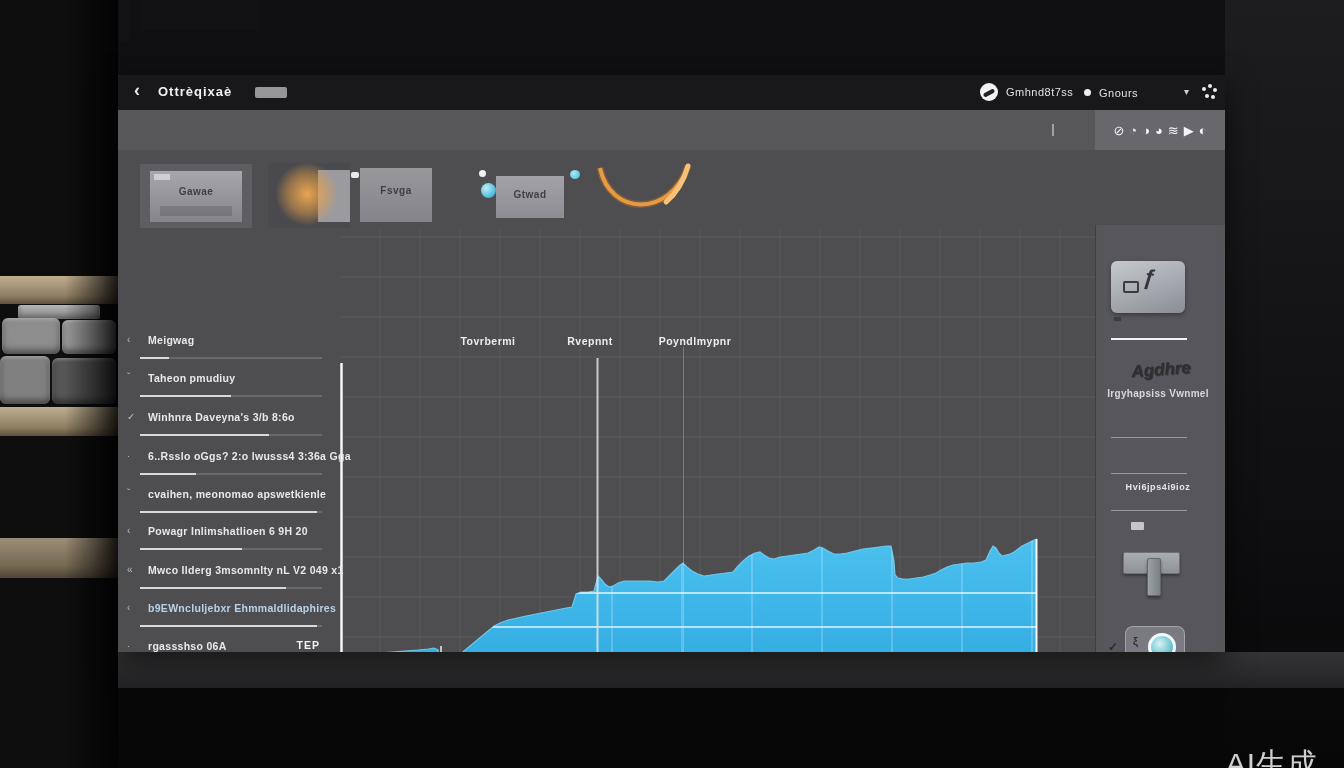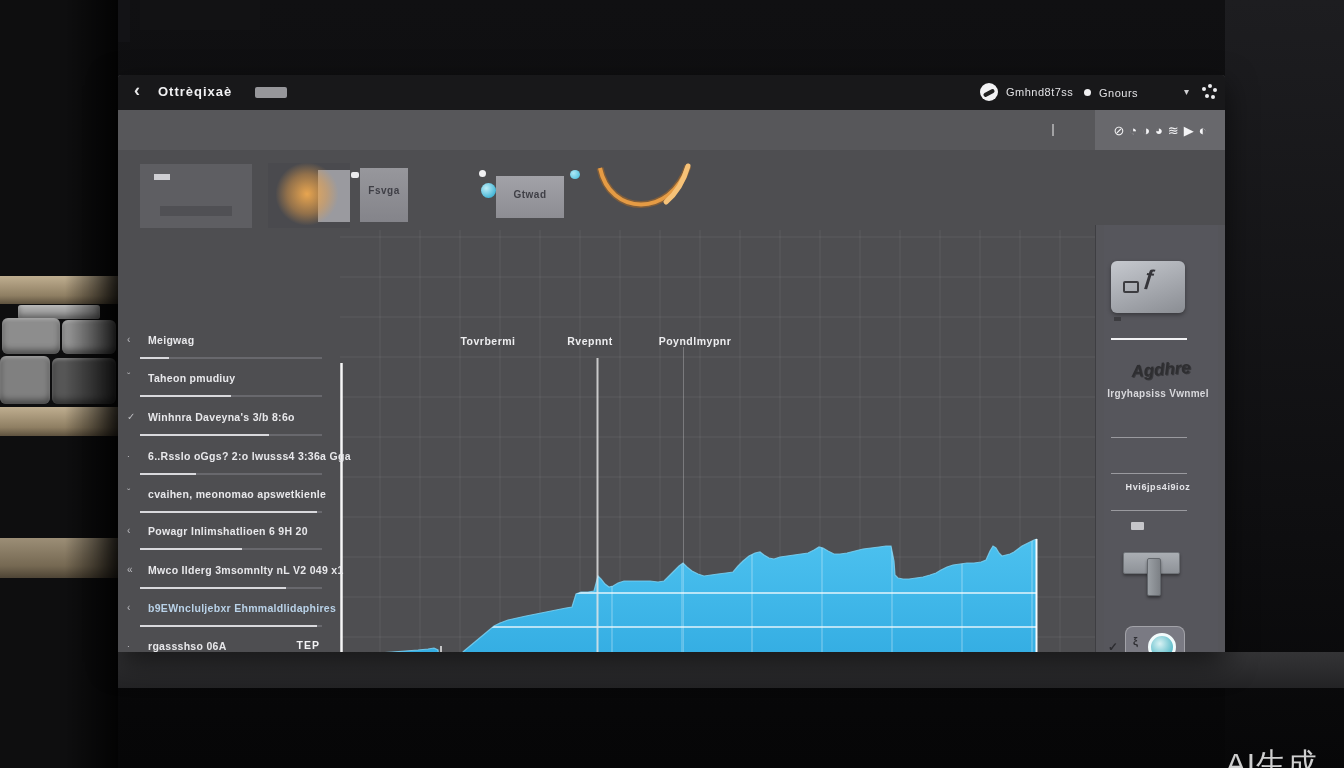--- a/index.html
+++ b/index.html
@@ -40,21 +40,21 @@
   #content{position:absolute;left:0;top:75px;width:1107px;height:502px;background:#4e4e51;overflow:hidden;}
   
   .thumb-label{position:absolute;width:100%;text-align:center;color:#3f3f46;font-size:10px;font-weight:bold;letter-spacing:.5px;}
   #t1f{left:22px;top:14px;width:112px;height:64px;background:#5e5e62;}
   #t1c{left:32px;top:21px;width:92px;height:51px;background:linear-gradient(180deg,#a6a6ab,#85858a);}
   #t1tab{left:36px;top:24px;width:16px;height:6px;background:#cfcfd3;}
   #t1strip{left:42px;top:56px;width:72px;height:10px;background:rgba(0,0,0,.14);}
   #t2{left:150px;top:13px;width:82px;height:65px;background:#4a4a4e;overflow:hidden;}
   #t2card{left:50px;top:7px;width:32px;height:52px;background:#9a9a9f;position:absolute;}
   #t2glow{position:absolute;left:8px;top:0px;width:62px;height:62px;background:radial-gradient(circle,rgba(240,170,80,.95) 0%,rgba(235,160,70,.45) 45%,rgba(235,160,70,0) 72%);}
-  #t3{left:242px;top:18px;width:48px;height:54px;background:linear-gradient(180deg,#97979c,#84848a);}
+  #t3{left:242px;top:18px;width:72px;height:54px;background:linear-gradient(180deg,#97979c,#84848a);}
   #t3dot{left:233px;top:22px;width:8px;height:6px;background:#eaeaec;border-radius:2px;}
   #t4dot{left:361px;top:20px;width:7px;height:7px;border-radius:50%;background:#f0f0f2;}
   #t4badge{left:363px;top:33px;width:15px;height:15px;border-radius:50%;background:radial-gradient(circle at 35% 35%,#bfeef8,#49b8d8 70%,#2f93b4);}
   #t4card{left:378px;top:26px;width:68px;height:42px;background:linear-gradient(180deg,#a2a2a8,#8d8d93);}
   #t4cyan{left:452px;top:20px;width:10px;height:9px;border-radius:50%;background:radial-gradient(circle at 35% 35%,#aee9f5,#3fb9d9);}
   #t5{left:470px;top:10px;width:112px;height:70px;}
   
   #sidebar{position:absolute;left:0;top:75px;width:222px;height:502px;}
   .srow{position:absolute;left:0;width:222px;height:16px;}
   .sglyph{position:absolute;left:9px;top:1px;color:#bdbdc1;font-size:10px;}
@@ -216,20 +216,23 @@
           <text x="591" y="634" fill="#ededef" font-size="10.5" font-weight="bold" text-anchor="middle" letter-spacing=".5" font-family="&quot;Liberation Sans&quot;, sans-serif">MOP</text>
           <text x="677" y="634" fill="#ededef" font-size="10.5" font-weight="bold" text-anchor="middle" letter-spacing=".5" font-family="&quot;Liberation Sans&quot;, sans-serif">ORHK</text>
           <text x="743" y="634" fill="#ededef" font-size="10.5" font-weight="bold" text-anchor="middle" letter-spacing=".5" font-family="&quot;Liberation Sans&quot;, sans-serif">COH</text>
           <text x="822" y="634" fill="#ededef" font-size="10.5" font-weight="bold" text-anchor="middle" letter-spacing=".5" font-family="&quot;Liberation Sans&quot;, sans-serif">CCM</text>
           <text x="891" y="634" fill="#ededef" font-size="10.5" font-weight="bold" text-anchor="middle" letter-spacing=".5" font-family="&quot;Liberation Sans&quot;, sans-serif">FDDH</text>
           <text x="963" y="634" fill="#ededef" font-size="10.5" font-weight="bold" text-anchor="middle" letter-spacing=".5" font-family="&quot;Liberation Sans&quot;, sans-serif">6CAT</text>
           <text x="1030" y="634" fill="#ededef" font-size="10.5" font-weight="bold" text-anchor="middle" letter-spacing=".5" font-family="&quot;Liberation Sans&quot;, sans-serif">AMB</text>
         </svg>
 
       <div class="abs" id="t1f"></div>
+      <div class="abs" id="t1c">
+        <div class="thumb-label" style="top:15px;">Gawae</div>
+      </div>
       <div class="abs" id="t1tab"></div>
       <div class="abs" id="t1strip"></div>
       <div class="abs" id="t2">
         <div id="t2card"></div>
         <div id="t2glow"></div>
       </div>
       <div class="abs" id="t3">
         <div class="thumb-label" style="top:17px;">Fsvga</div>
       </div>
       <div class="abs" id="t3dot"></div>

